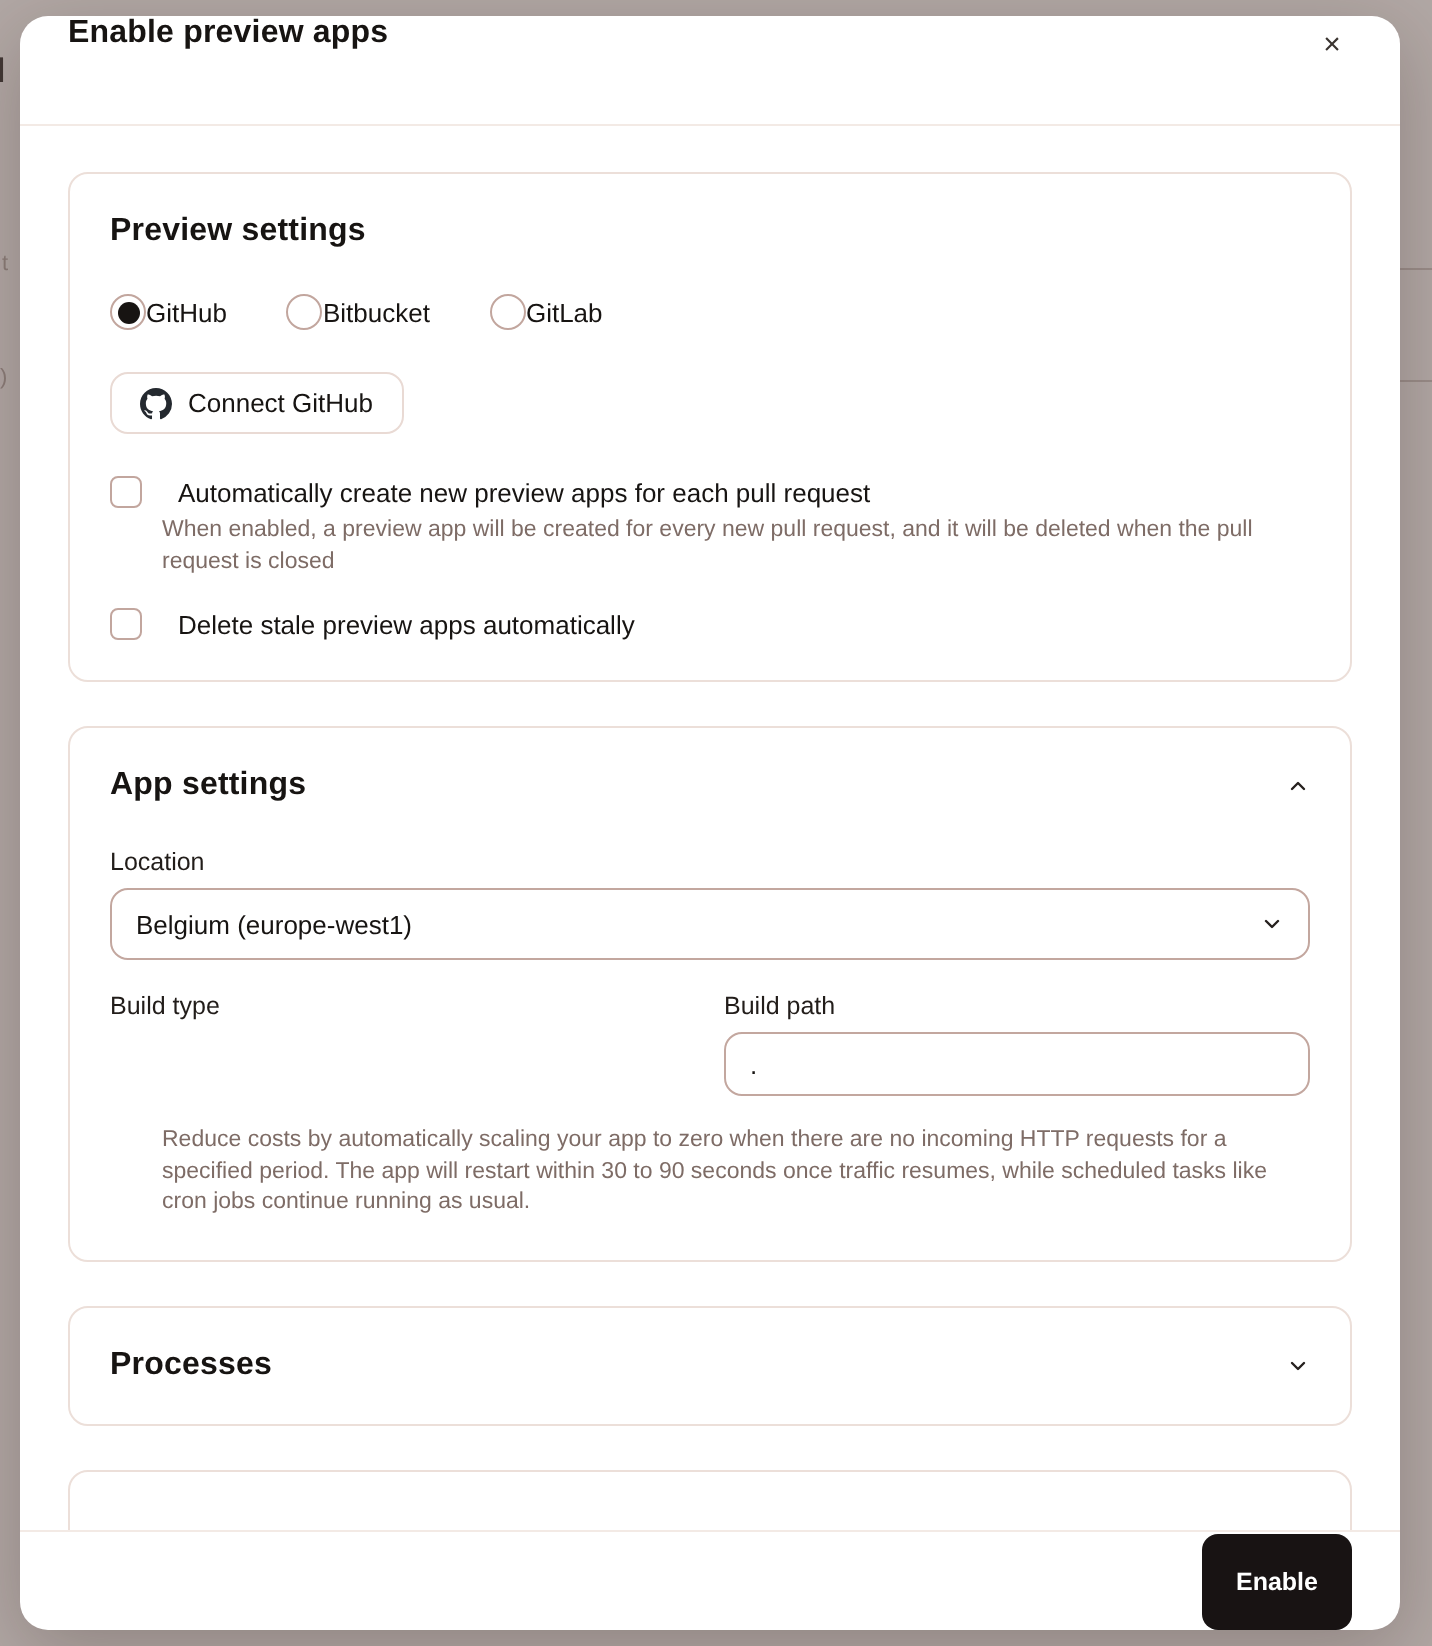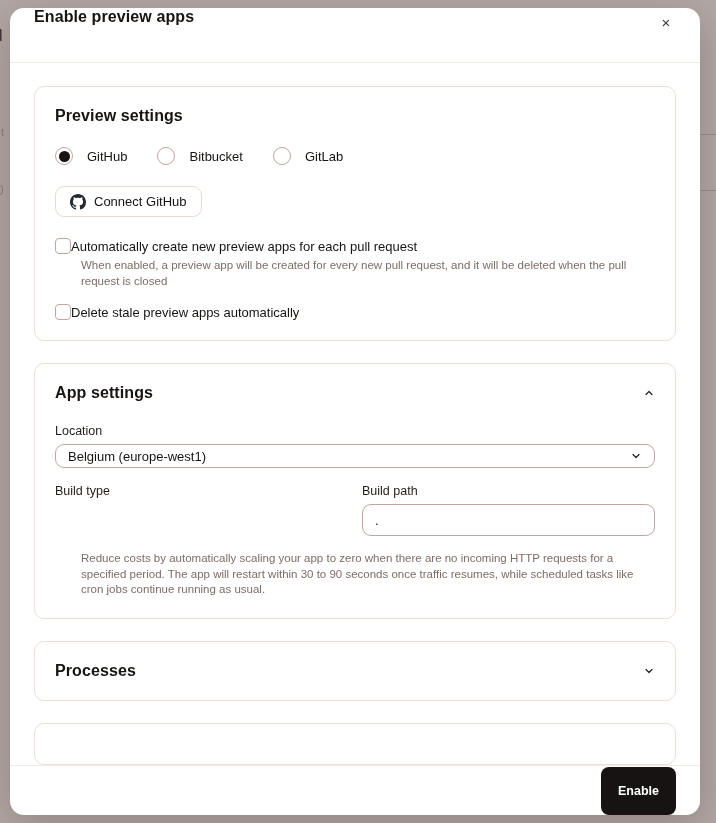--- a/index.html
+++ b/index.html
@@ -59,21 +59,21 @@
   .card-title { font-size: 16px; font-weight: 700; letter-spacing: .1px; }
   .card-header-row {
     display: flex; align-items: center; justify-content: space-between;
     cursor: pointer;
     gap: 16px;
   }
   .chev { color: #26211e; display: flex; align-items: center; }
 
   
   .radio-row { display: flex; align-items: center; gap: 30px; margin-top: 22px; }
-  .radio-item { display: flex; align-items: center; gap: 14px; cursor: pointer; }
+  .radio-item { display: flex; align-items: center; gap: 0; cursor: pointer; }
   .radio-circle {
     width: 18px; height: 18px; border-radius: 50%;
     border: 1px solid #c2a69e; background: #fff;
     display: flex; align-items: center; justify-content: center;
     flex: 0 0 auto;
   }
   .radio-circle.checked::after {
     content: ""; width: 11px; height: 11px; border-radius: 50%;
     background: #171412; display: block;
   }
@@ -89,39 +89,39 @@
     border-radius: 9px;
     font-family: "Liberation Sans", sans-serif;
     font-size: 13px; font-weight: 500; color: #171412;
     cursor: pointer;
     align-self: flex-start;
     text-align: center;
   }
 
   
   .check-group { margin-top: 21px; }
-  .check-row { display: flex; align-items: center; gap: 0; cursor: pointer; }
+  .check-row { display: flex; align-items: center; gap: 18px; cursor: pointer; }
   .checkbox {
     width: 16px; height: 16px;
     border: 1px solid #c2a69e; border-radius: 4px;
     background: #fff; flex: 0 0 auto;
   }
   .check-label { font-size: 13px; }
   .help-text {
     margin: 4px 0 0 26px;
     font-size: 11.5px; line-height: 1.35;
     color: #7e6c66;
   }
   .check-group + .check-group { margin-top: 15px; }
 
   
   .field { margin-top: 22px; }
   .field-label { font-size: 12.5px; font-weight: 500; margin-bottom: 6px; color: #221d1a; }
   .select-box {
-    height: 24px;
+    height: 36px;
     border: 1px solid #c3a79f;
     border-radius: 9px;
     display: flex; align-items: center; justify-content: space-between;
     padding: 0 12px;
     font-size: 13px;
     cursor: pointer;
     background: #fff;
   }
   .text-input {
     width: 100%; height: 32px;

